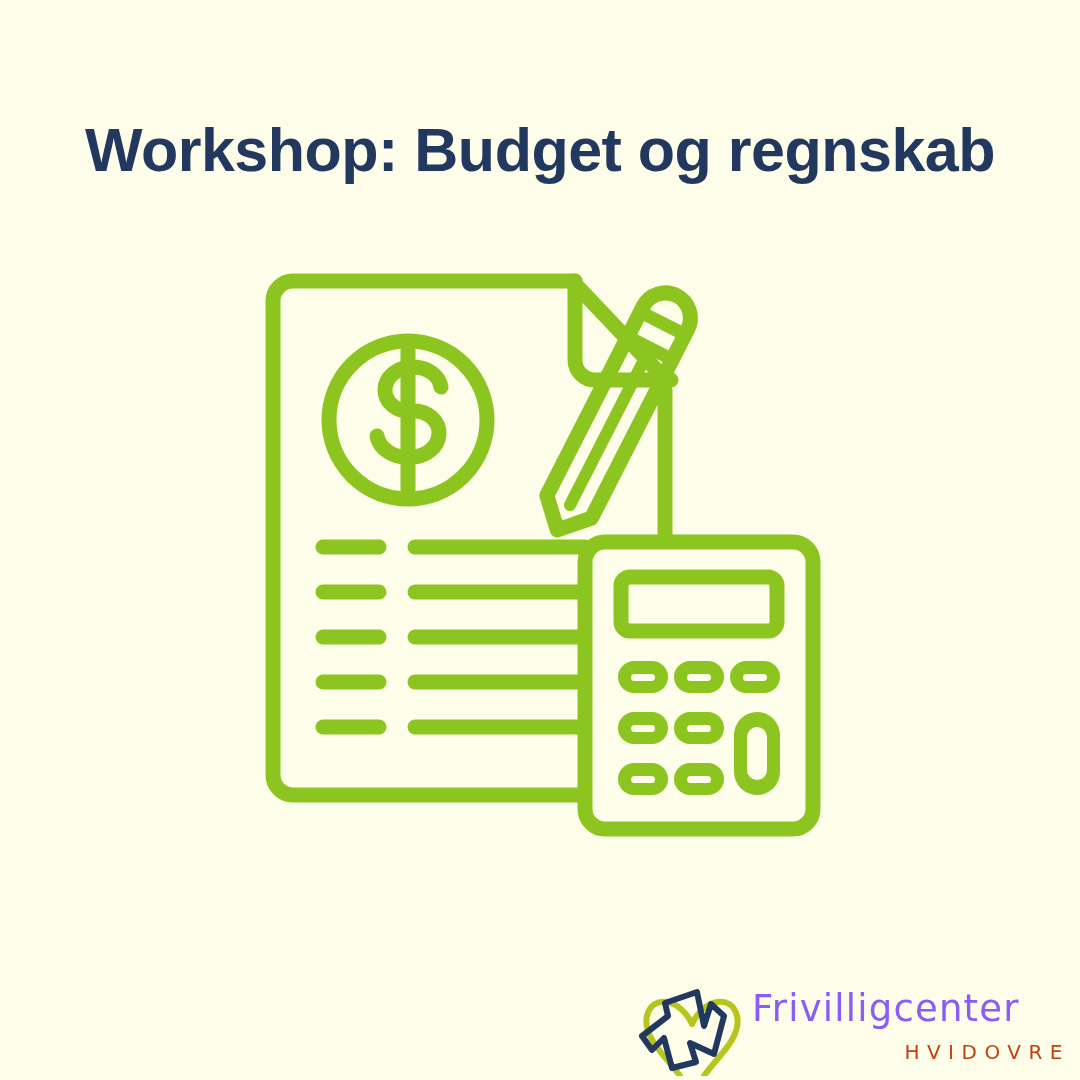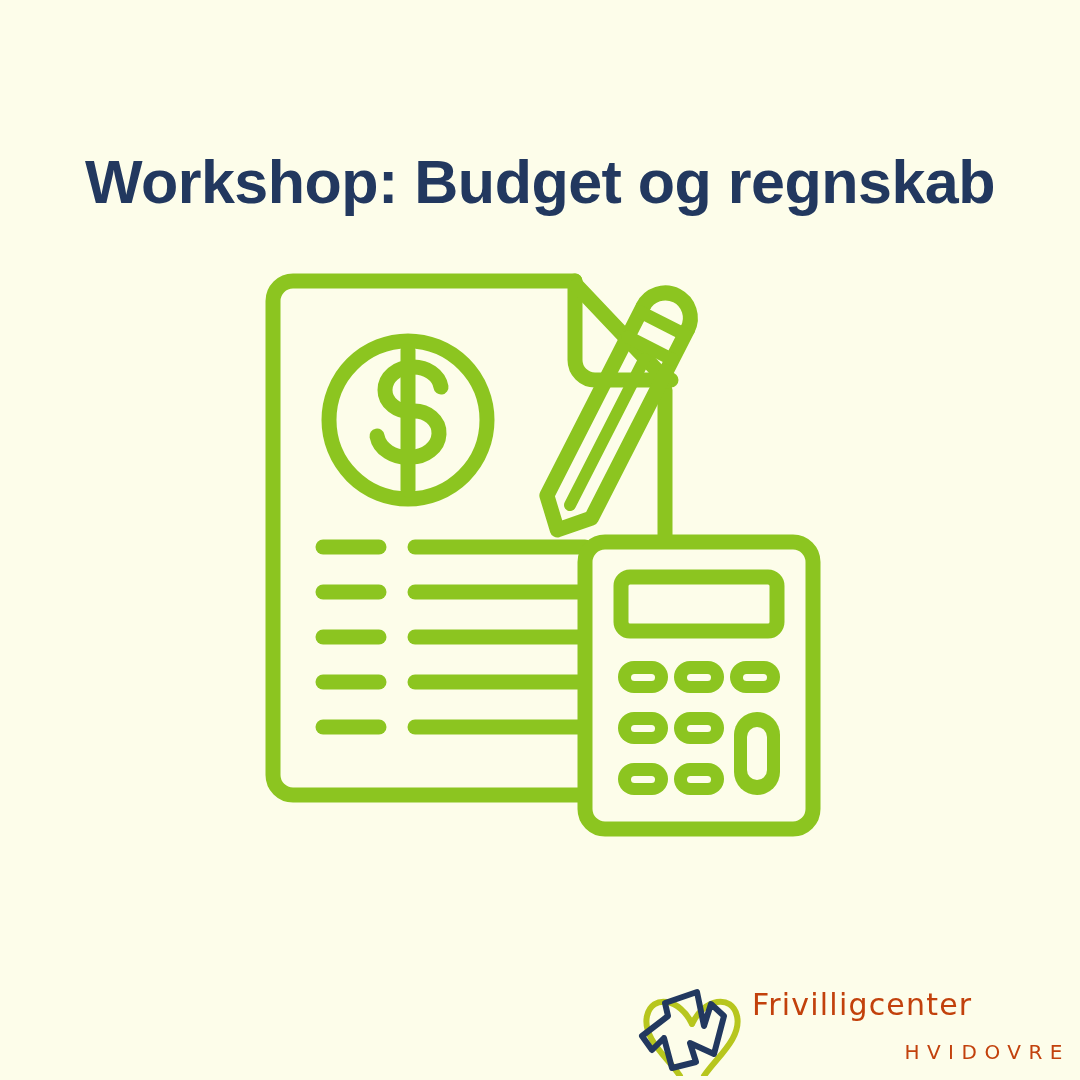--- a/index.html
+++ b/index.html
@@ -22,21 +22,20 @@
     box-sizing: border-box;
   }
 
   
   #title-block {
     position: absolute;
     left: 0;
     top: 118px;
     width: 1080px;
     text-align: center;
-    margin-top: 32px;
   }
   #poster-title {
     margin: 0;
     font-family: "Liberation Sans", "DejaVu Sans", sans-serif;
     font-size: 61px;
     font-weight: 700;
     letter-spacing: -0.5px;
     line-height: 1.08;
     color: #22385f;
     white-space: nowrap;
@@ -82,25 +81,25 @@
     top: 0;
     width: 322px;
     height: 96px;
   }
   #logo-wordmark {
     position: absolute;
     left: 0;
     top: 10px;
     width: 322px;
     font-family: "DejaVu Sans", "Liberation Sans", sans-serif;
-    font-size: 30px;
+    font-size: 37px;
     font-weight: 400;
     letter-spacing: 1.2px;
     line-height: 1;
-    color: #c2410c;
+    color: #8b5cf6;
     white-space: nowrap;
   }
   #logo-subtext {
     position: absolute;
     left: 0;
     top: 62px;
     width: 322px;
     text-align: right;
     padding-right: 4px;
     box-sizing: border-box;

